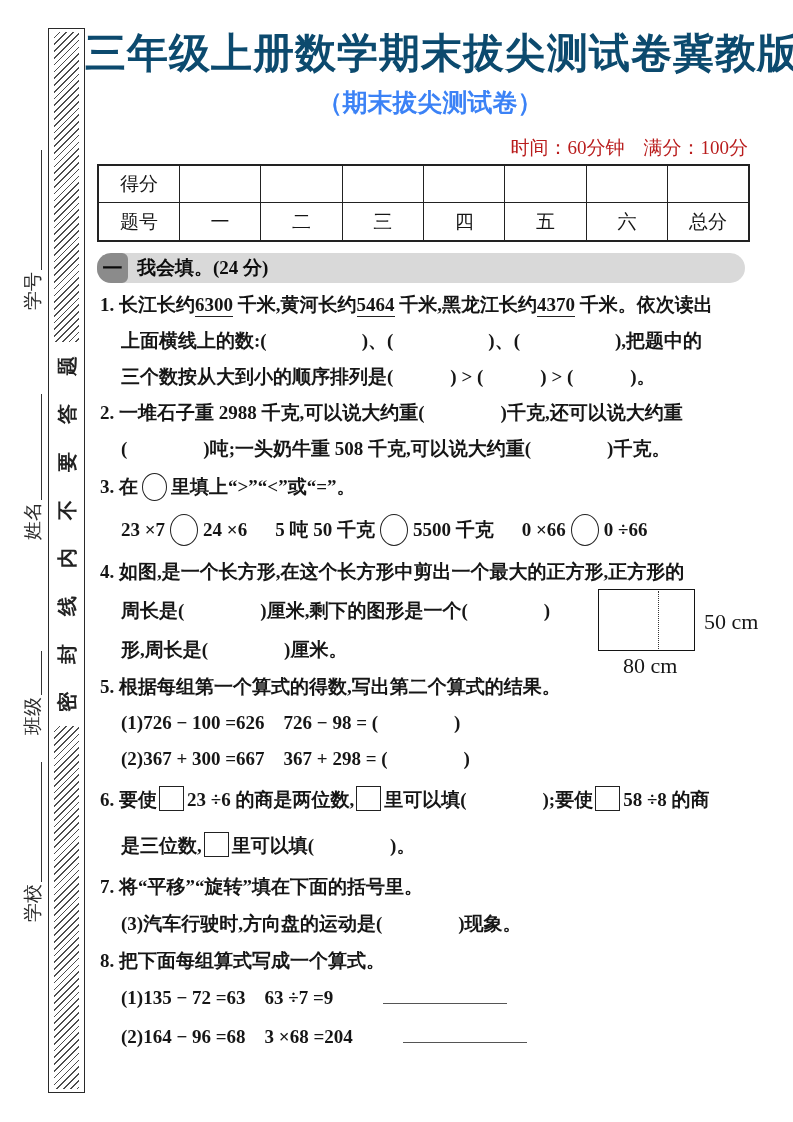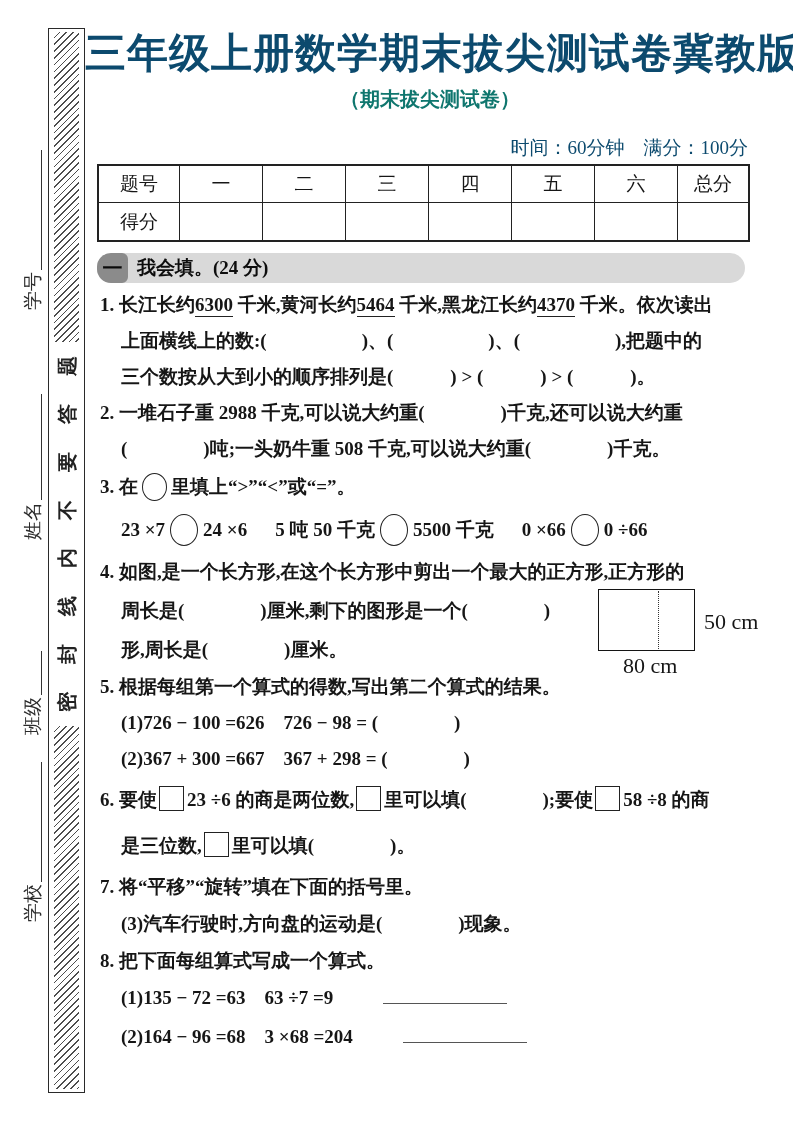--- a/index.html
+++ b/index.html
@@ -30,25 +30,25 @@
   }
   
   .title{
     position:absolute;left:85px;top:26px;width:690px;text-align:center;
     font-family:"Liberation Sans","DejaVu Sans",sans-serif;font-weight:900;
     font-size:41px;letter-spacing:1px;color:#0c4a6e;white-space:nowrap;
   }
   .subtitle{
     position:absolute;left:85px;top:86px;width:690px;text-align:center;
     font-family:"Liberation Sans","DejaVu Sans",sans-serif;font-weight:700;
-    font-size:20px;color:#0f766e;
+    font-size:25px;color:#3b82f6;
   }
   .info{
     position:absolute;left:85px;top:135px;width:663px;text-align:right;
-    font-size:19px;color:#0c4a6e;
+    font-size:19px;color:#b91c1c;
   }
   
   .score{
     position:absolute;left:97px;top:164px;width:653px;
     border-collapse:collapse;table-layout:fixed;
   }
   .score td{
     border:1px solid #222;text-align:center;font-size:19px;color:#161616;
     height:36px;padding:0;
   }
@@ -131,39 +131,39 @@
     <div class="hatch bottom"></div>
   </div>
 
   <div class="title">三年级上册数学期末拔尖测试卷冀教版</div>
   <div class="subtitle">（期末拔尖测试卷）</div>
   <div class="info">时间：60分钟　满分：100分</div>
 
   <table class="score">
     <tbody>
         <tr>
+      <td>得分</td>
+      <td></td>
+      <td></td>
+      <td></td>
+      <td></td>
+      <td></td>
+      <td></td>
+      <td></td>
+    </tr>
+    <tr>
       <td style="width:80px;">题号</td>
       <td style="width:82px;">一</td>
       <td style="width:82px;">二</td>
       <td style="width:82px;">三</td>
       <td style="width:82px;">四</td>
       <td style="width:82px;">五</td>
       <td style="width:82px;">六</td>
       <td>总分</td>
     </tr>
-    <tr>
-      <td>得分</td>
-      <td></td>
-      <td></td>
-      <td></td>
-      <td></td>
-      <td></td>
-      <td></td>
-      <td></td>
-    </tr>
   </tbody>
     </table>
 
   <div class="section-bar">
     <div class="badge">一</div>
     <div class="section-title">我会填。(24 分)</div>
   </div>
 
   <div class="questions">
 

